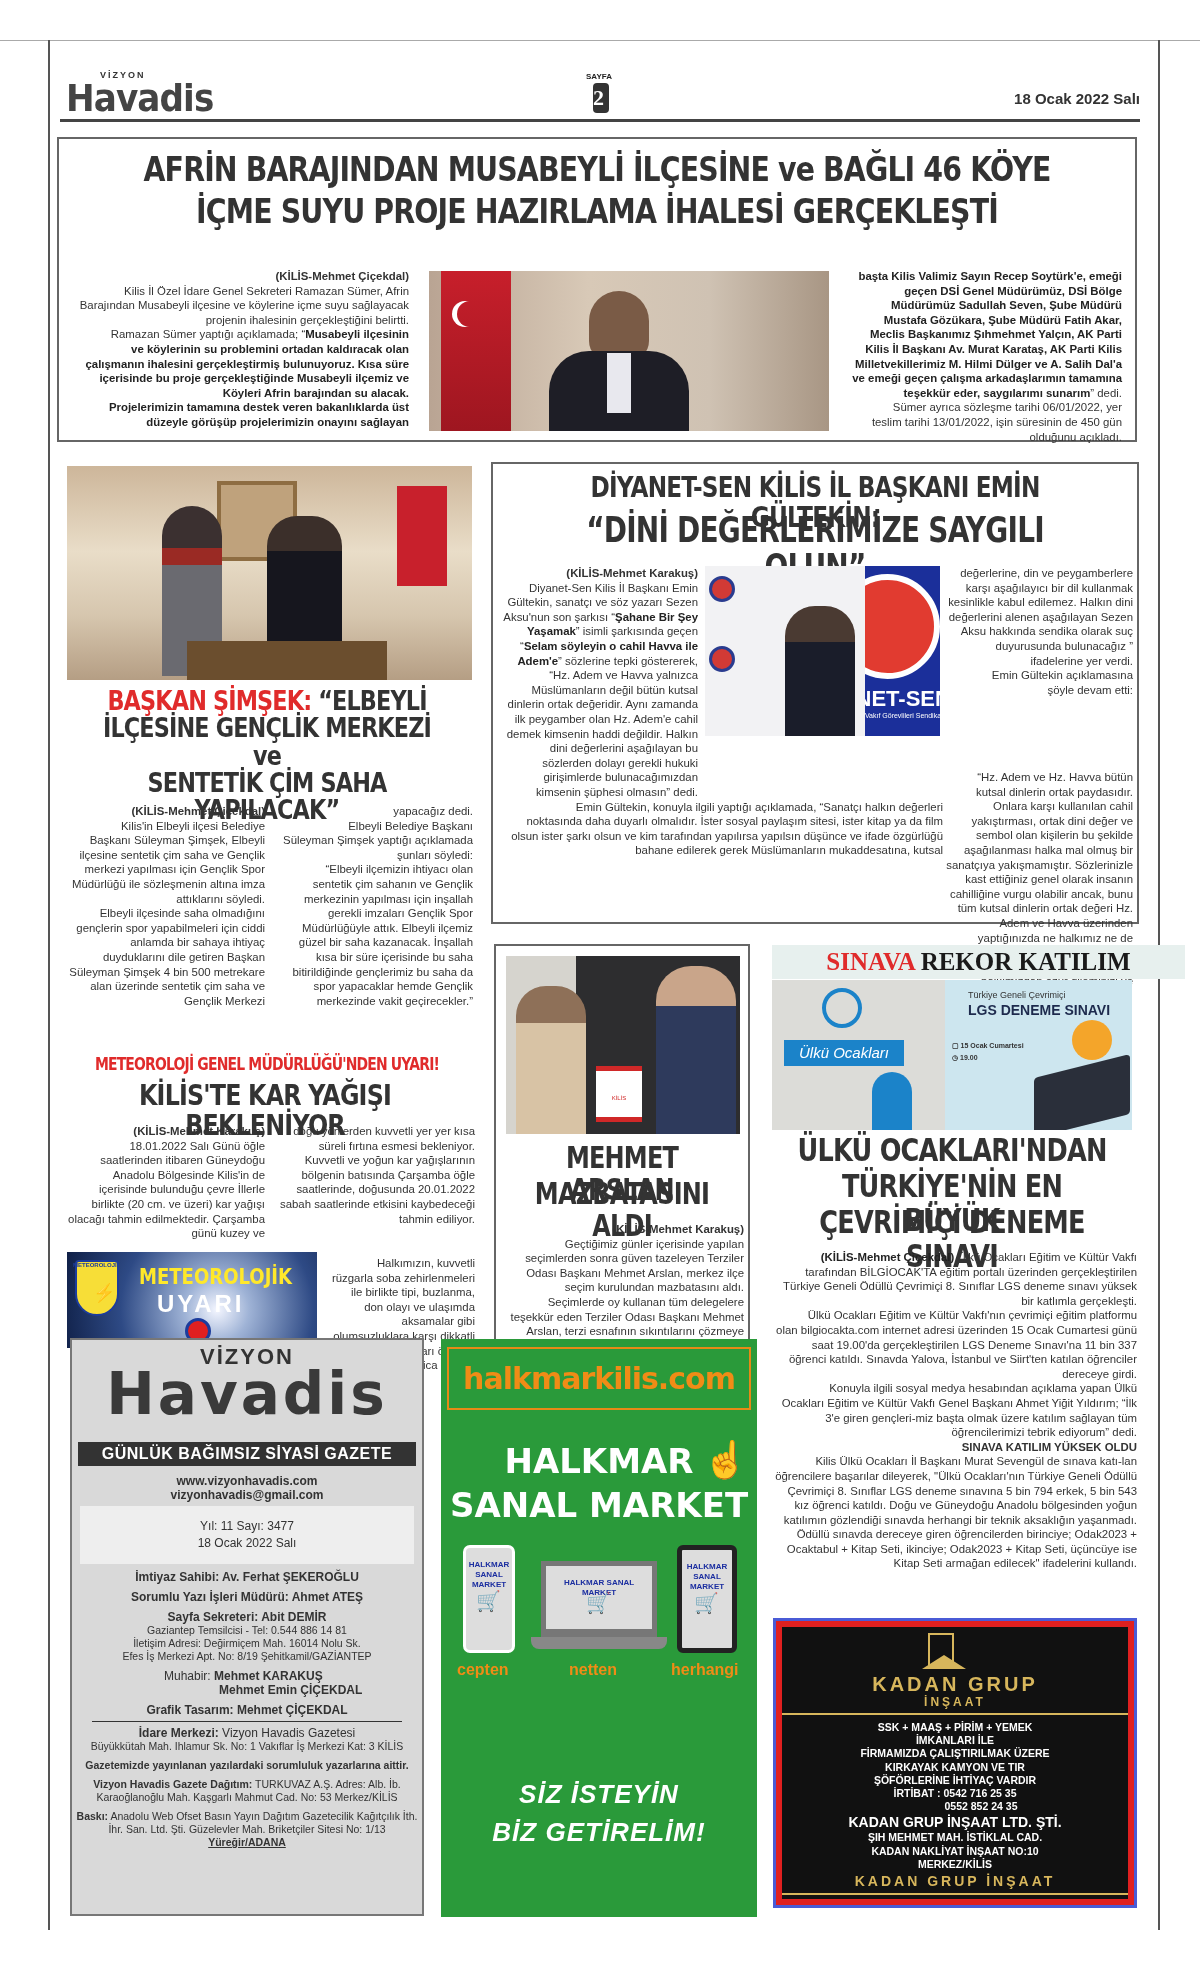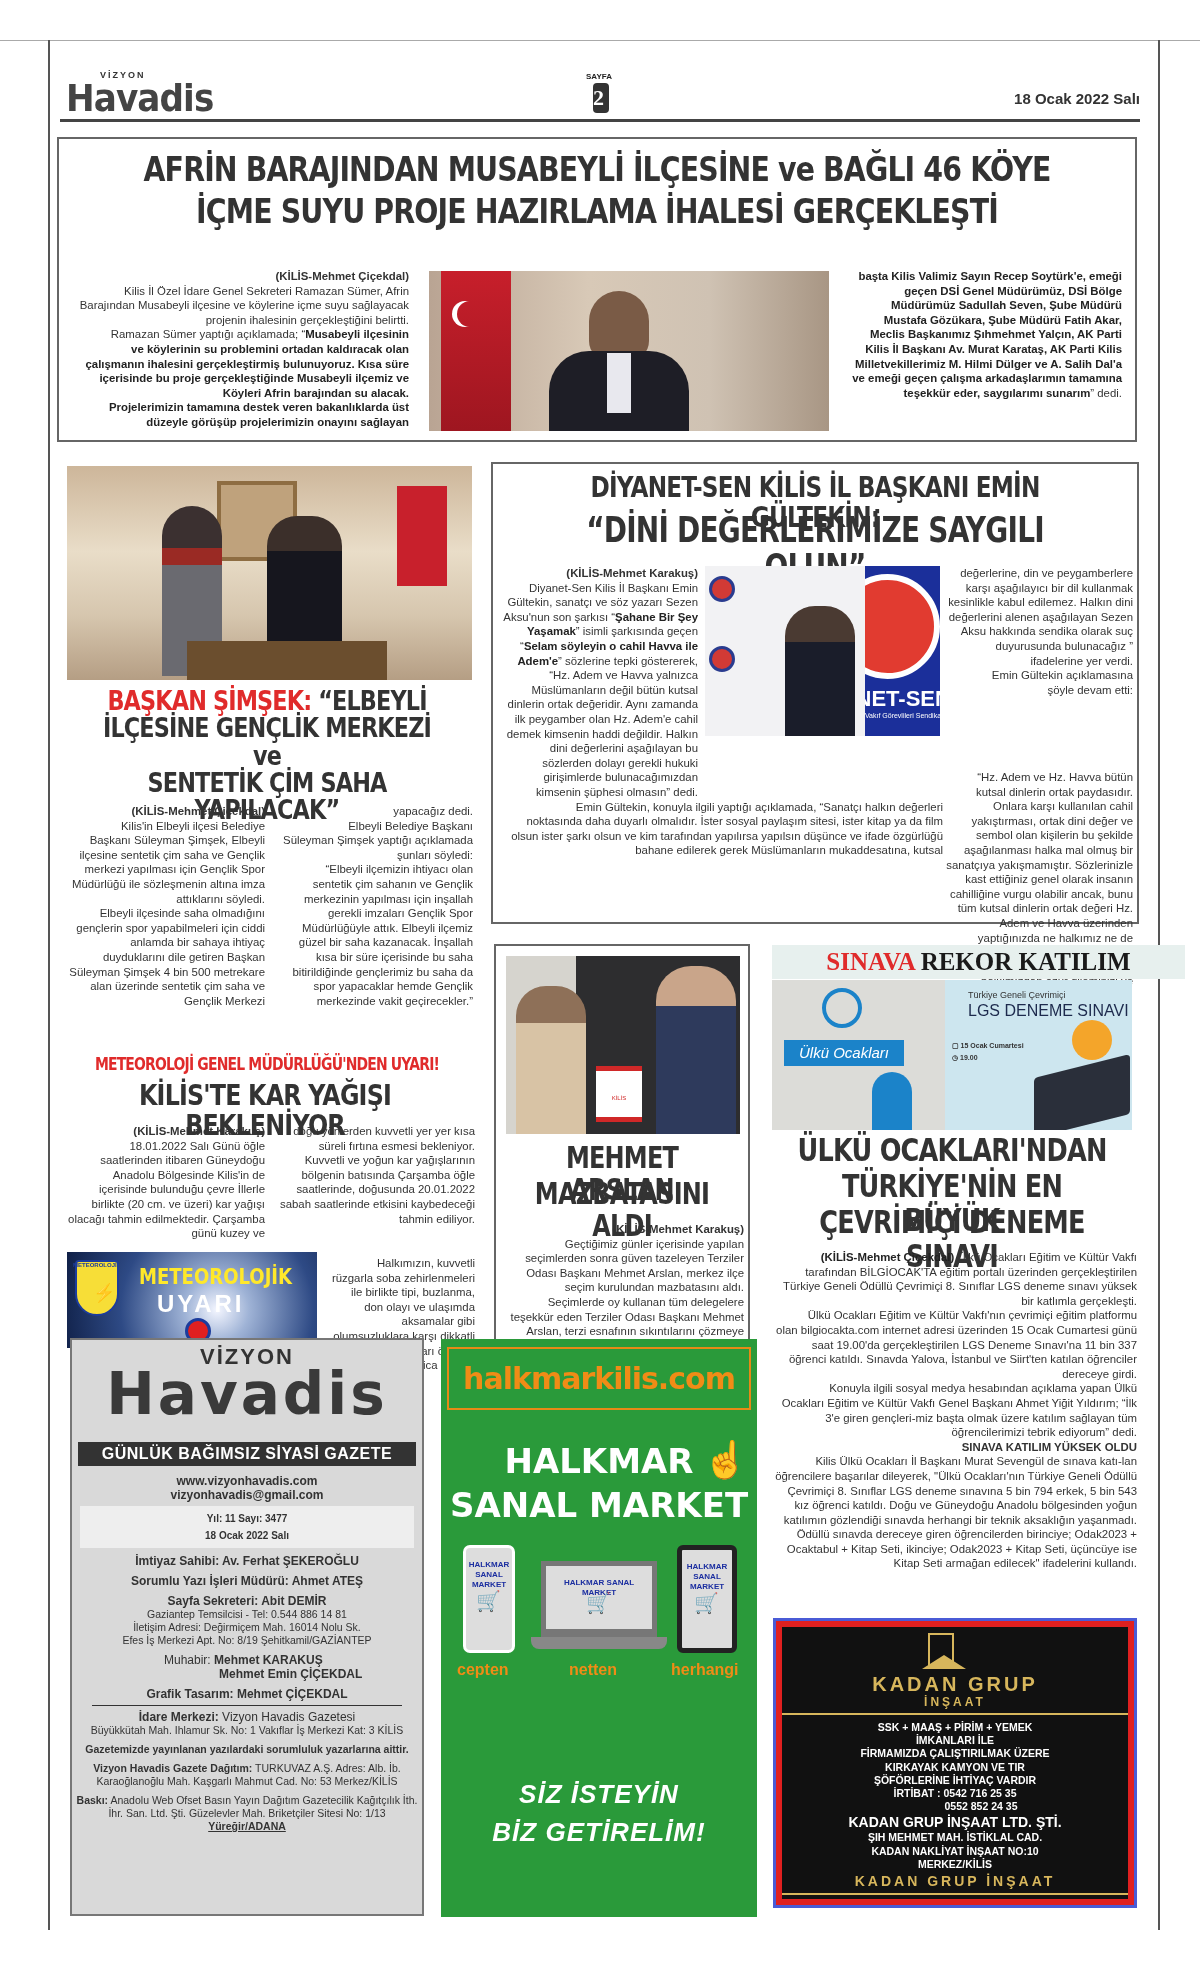--- a/index.html
+++ b/index.html
@@ -22,21 +22,21 @@
   .body p{text-indent:18px}
   .body b{color:#222}
   .byline{font-weight:bold;text-indent:18px}
   .img{position:absolute;overflow:hidden}
   .red{color:#e02b2b}
   
   .imprint{position:absolute;left:70px;top:1338px;width:354px;height:578px;background:#d9d9d9;border:2px solid #777;text-align:center;font-size:11px;color:#333}
   .imprint .bigv{position:absolute;left:0;right:0;top:4px;font-size:22px;font-weight:bold;letter-spacing:2px;color:#333}
   .imprint .bigh{position:absolute;left:0;right:0;top:20px;font-size:58px;font-weight:bold;color:#3a3a3a;letter-spacing:3px;font-family:"DejaVu Sans",sans-serif}
   .imprint .band{position:absolute;left:6px;right:6px;top:102px;background:#333;color:#fff;font-weight:bold;font-size:16px;padding:3px 0;letter-spacing:.5px}
-  .imprint .yil{background:#eee;margin:4px 8px;padding:4px 0;font-weight:bold;font-size:10px;line-height:17px}
+  .imprint .yil{background:#eee;margin:4px 8px;padding:12px 0;font-weight:normal;font-size:12px;line-height:17px}
   .imprint .row{margin-top:6px}
   .imprint .sm{font-size:10.5px;line-height:13px}
   .imprint hr{border:none;border-top:1.5px solid #333;margin:4px 20px}
   
   .halkmar{position:absolute;left:441px;top:1339px;width:316px;height:578px;background:#2a9a3a;text-align:center}
   .halkmar .url{position:absolute;left:6px;right:6px;top:8px;border:2px solid #e68a16;color:#f08c16;font-weight:bold;font-size:30px;padding:12px 0;font-family:"DejaVu Sans",sans-serif;letter-spacing:-1px}
   .halkmar .t1{position:absolute;left:0;right:0;top:100px;color:#fff;font-weight:bold;font-size:34px;line-height:44px;font-family:"DejaVu Sans",sans-serif}
   .dev{position:absolute;background:#ddd;color:#1b2ea0;font-size:8px;font-weight:bold;line-height:10px;padding-top:12px}
   .dlab{position:absolute;color:#f08c16;font-weight:bold;font-size:16px}
   .halkmar .sl{position:absolute;left:0;right:0;color:#fff;font-weight:bold;font-size:26px;font-style:italic;letter-spacing:1px}
@@ -76,20 +76,21 @@
   <div class="img" style="left:370px;top:132px;width:400px;height:160px;background:linear-gradient(90deg,#b9a493 0%,#d8c9b7 40%,#cfc2b3 70%,#a89684 100%)">
     <div style="position:absolute;left:12px;top:0;width:70px;height:160px;background:linear-gradient(180deg,#c71f2b,#9e1620)"></div>
     <div style="position:absolute;left:28px;top:30px;width:26px;height:26px;border-radius:50%;box-shadow:-5px 0 0 0 #fff"></div>
     <div style="position:absolute;left:160px;top:20px;width:60px;height:70px;border-radius:30px 30px 20px 20px;background:#7a5b46"></div>
     <div style="position:absolute;left:120px;top:80px;width:140px;height:80px;border-radius:40px 40px 0 0;background:#1e1e26"></div>
     <div style="position:absolute;left:178px;top:82px;width:24px;height:60px;background:#e8e8ee"></div>
   </div>
 
   <div class="body" style="position:absolute;left:788px;top:130px;width:275px">
     <p style="text-indent:0"><b>başta Kilis Valimiz Sayın Recep Soytürk'e, emeği geçen DSİ Genel Müdürümüz, DSİ Bölge Müdürümüz Sadullah Seven, Şube Müdürü Mustafa Gözükara, Şube Müdürü Fatih Akar, Meclis Başkanımız Şıhmehmet Yalçın, AK Parti Kilis İl Başkanı Av. Murat Karataş, AK Parti Kilis Milletvekillerimiz M. Hilmi Dülger ve A. Salih Dal'a ve emeği geçen çalışma arkadaşlarımın tamamına teşekkür eder, saygılarımı sunarım</b><span>” dedi.</span></p>
+    <p>Sümer ayrıca sözleşme tarihi 06/01/2022, yer teslim tarihi 13/01/2022, işin süresinin de 450 gün olduğunu açıkladı.</p>
   </div>
 </div>
 
 <div class="img" style="left:67px;top:466px;width:405px;height:214px;background:linear-gradient(180deg,#cdb69a 0%,#e9ddc8 40%,#d6c6ae 70%,#b59e84 100%)">
   <div style="position:absolute;left:150px;top:15px;width:80px;height:80px;background:#bfa27c;border:4px solid #8e6d42"></div>
   <div style="position:absolute;left:330px;top:20px;width:50px;height:100px;background:#c8202c"></div>
   <div style="position:absolute;left:95px;top:40px;width:60px;height:170px;border-radius:30px 30px 0 0;background:linear-gradient(180deg,#3b3030 0 25%,#9a2a24 25% 35%,#6a6a70 35% 100%)"></div>
   <div style="position:absolute;left:200px;top:50px;width:75px;height:160px;border-radius:30px 30px 0 0;background:linear-gradient(180deg,#3b2f2a 0 22%,#16161e 22%)"></div>
   <div style="position:absolute;left:120px;top:175px;width:200px;height:39px;background:#6b4e2e"></div>
 </div>
@@ -182,21 +183,21 @@
 </div>
 
 <div class="img" style="left:772px;top:945px;width:413px;height:34px;background:#e7f0ee;text-align:center;font-family:'Liberation Serif',serif;font-weight:bold;font-size:25px;line-height:34px;color:#1a1a1a">
   <span class="red">SINAVA</span><span> REKOR KATILIM</span>
 </div>
 <div class="img" style="left:772px;top:980px;width:360px;height:150px;background:linear-gradient(90deg,#dcdcd8 0 48%,#cde6ef 48% 100%)">
   <div style="position:absolute;left:12px;top:60px;width:120px;height:26px;background:#1b83c9;color:#fff;font-style:italic;font-size:15px;line-height:26px;text-align:center">Ülkü Ocakları</div>
   <div style="position:absolute;left:50px;top:8px;width:40px;height:40px;border-radius:50%;border:4px solid #1b83c9"></div>
   <div style="position:absolute;left:100px;top:92px;width:40px;height:58px;background:#1b83c9;border-radius:20px 20px 0 0"></div>
   <div style="position:absolute;left:196px;top:10px;font-size:9px;color:#333">Türkiye Geneli Çevrimiçi</div>
-  <div style="position:absolute;left:196px;top:22px;font-size:16px;font-weight:normal;color:#1d2a4d">LGS DENEME SINAVI</div>
+  <div style="position:absolute;left:196px;top:22px;font-size:14px;font-weight:bold;color:#1d2a4d">LGS DENEME SINAVI</div>
   <div style="position:absolute;left:180px;top:62px;font-size:7px;font-weight:bold;color:#333">▢ <span>15 Ocak Cumartesi</span></div>
   <div style="position:absolute;left:180px;top:74px;font-size:7px;font-weight:bold;color:#333">◷ <span>19.00</span></div>
   <div style="position:absolute;left:262px;top:86px;width:96px;height:60px;background:#2a2f3a;transform:skewY(-14deg);border-radius:4px"></div>
   <div style="position:absolute;left:300px;top:40px;width:40px;height:40px;border-radius:50%;background:#f4a52a"></div>
 </div>
 <div class="hl" style="position:absolute;left:752px;top:1134px;width:400px;font-size:32px;transform:scaleX(.8)">ÜLKÜ OCAKLARI'NDAN</div>
 <div class="hl" style="position:absolute;left:752px;top:1170px;width:400px;font-size:32px;transform:scaleX(.8)">TÜRKİYE'NİN EN BÜYÜK</div>
 <div class="hl" style="position:absolute;left:752px;top:1206px;width:400px;font-size:32px;transform:scaleX(.8)">ÇEVRİMİÇİ DENEME SINAVI</div>
 <div class="body" style="position:absolute;left:773px;top:1250px;width:364px">
   <p><b>(KİLİS-Mehmet  Çiçekdal)</b><span> Ülkü Ocakları Eğitim ve Kültür Vakfı tarafından BİLGİOCAK'TA eğitim portalı üzerinden gerçekleştirilen Türkiye Geneli Ödüllü Çevrimiçi 8. Sınıflar LGS deneme sınavı yüksek bir katlımla gerçekleşti.</span></p>

